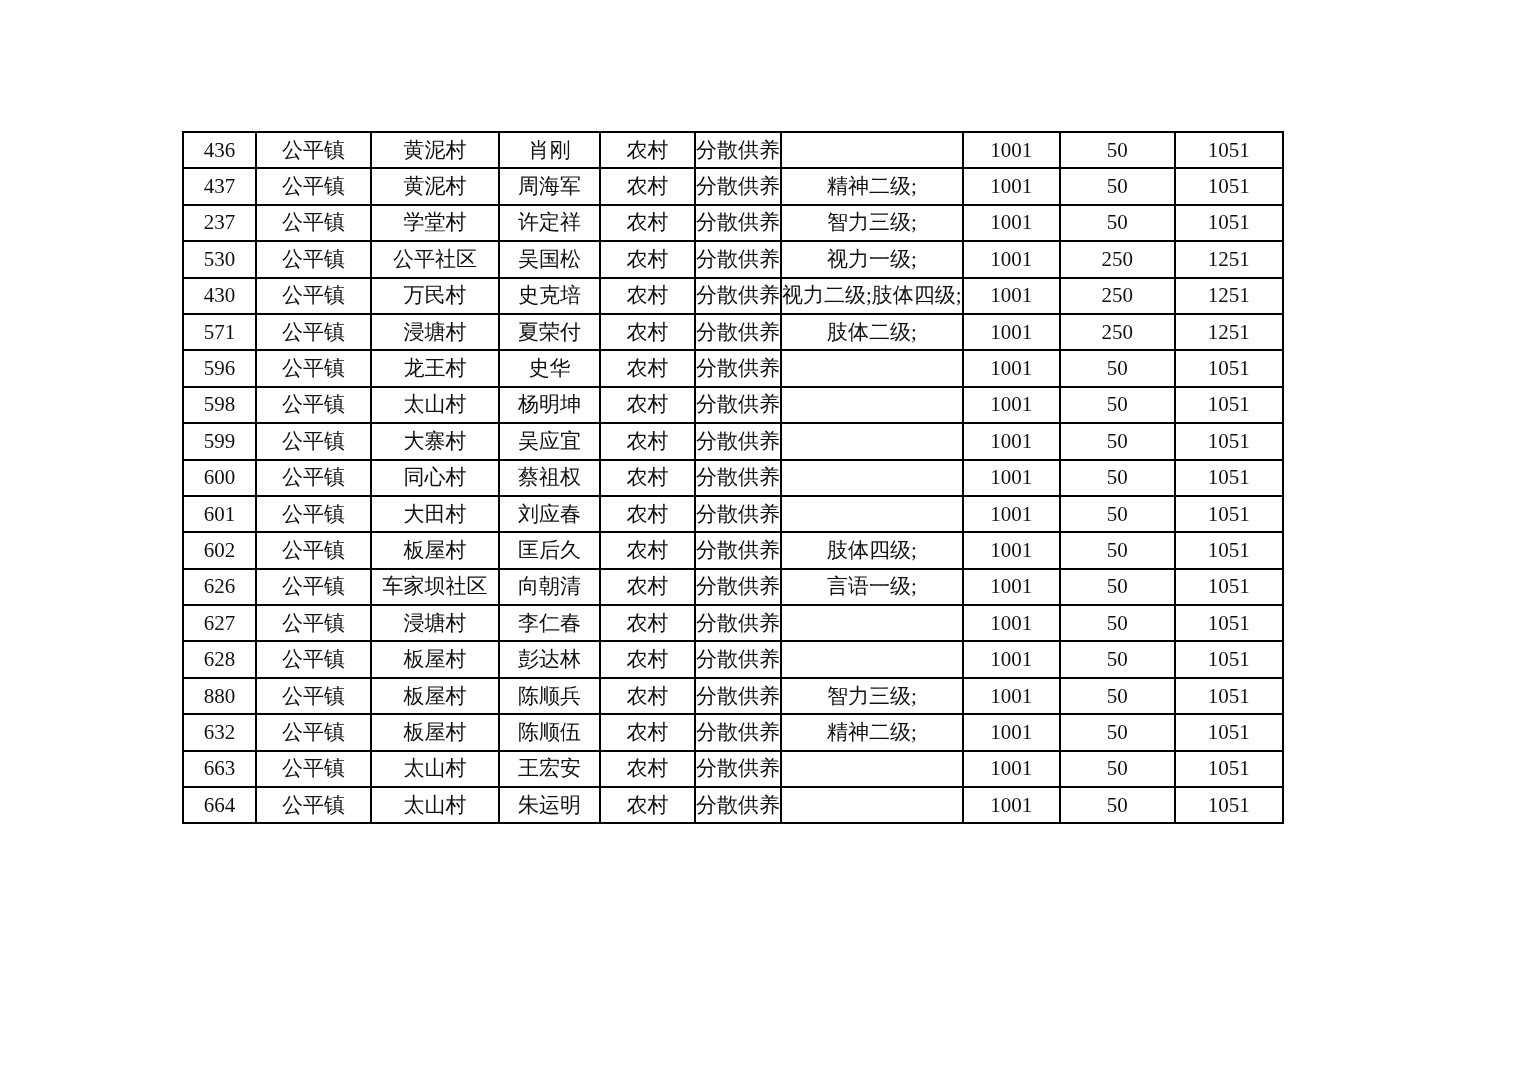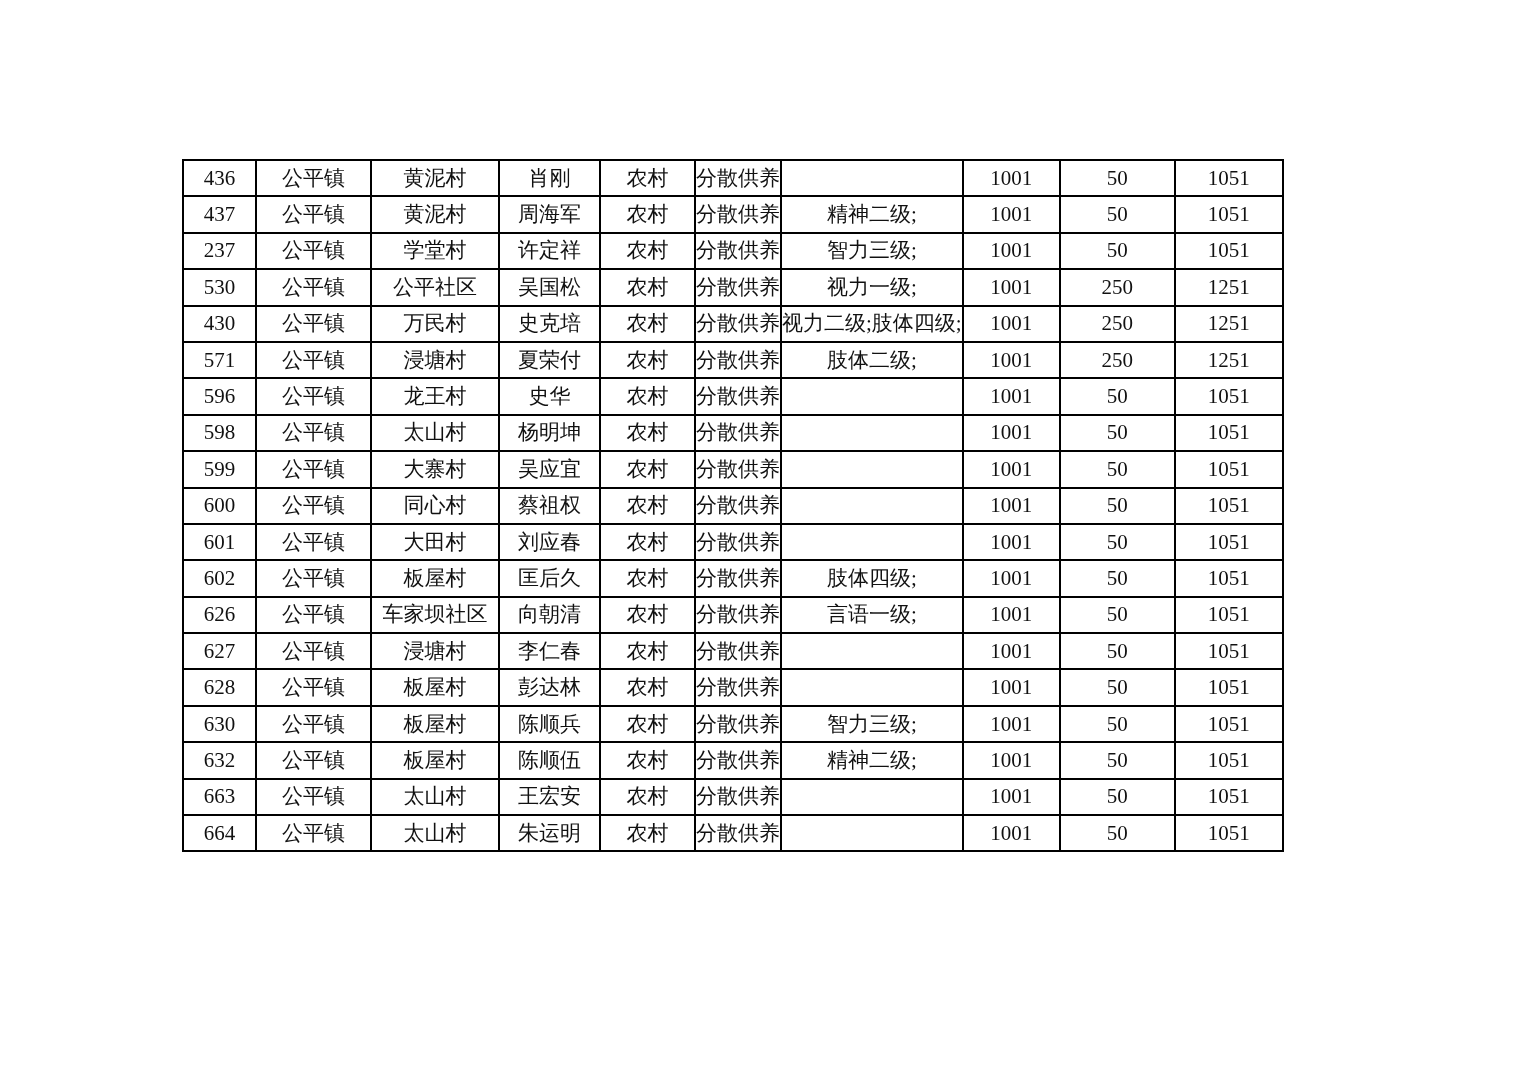--- a/index.html
+++ b/index.html
@@ -11,21 +11,20 @@
     width: 1520px;
     height: 1074px;
     position: relative;
     font-family: "Liberation Serif", "DejaVu Serif", serif;
     color: #111111;
   }
   .sheet {
     position: absolute;
     left: 182px;
     top: 131px;
-    margin-top: 28px;
   }
   table.roster {
     border-collapse: collapse;
     table-layout: fixed;
   }
   table.roster td {
     border: 2px solid #000000;
     text-align: center;
     vertical-align: middle;
     font-size: 21px;
@@ -229,21 +228,21 @@
           <td>板屋村</td>
           <td>彭达林</td>
           <td>农村</td>
           <td>分散供养</td>
           <td></td>
           <td>1001</td>
           <td>50</td>
           <td>1051</td>
         </tr>
         <tr>
-          <td>630</td>
+          <td>880</td>
           <td>公平镇</td>
           <td>板屋村</td>
           <td>陈顺兵</td>
           <td>农村</td>
           <td>分散供养</td>
           <td>智力三级;</td>
           <td>1001</td>
           <td>50</td>
           <td>1051</td>
         </tr>

